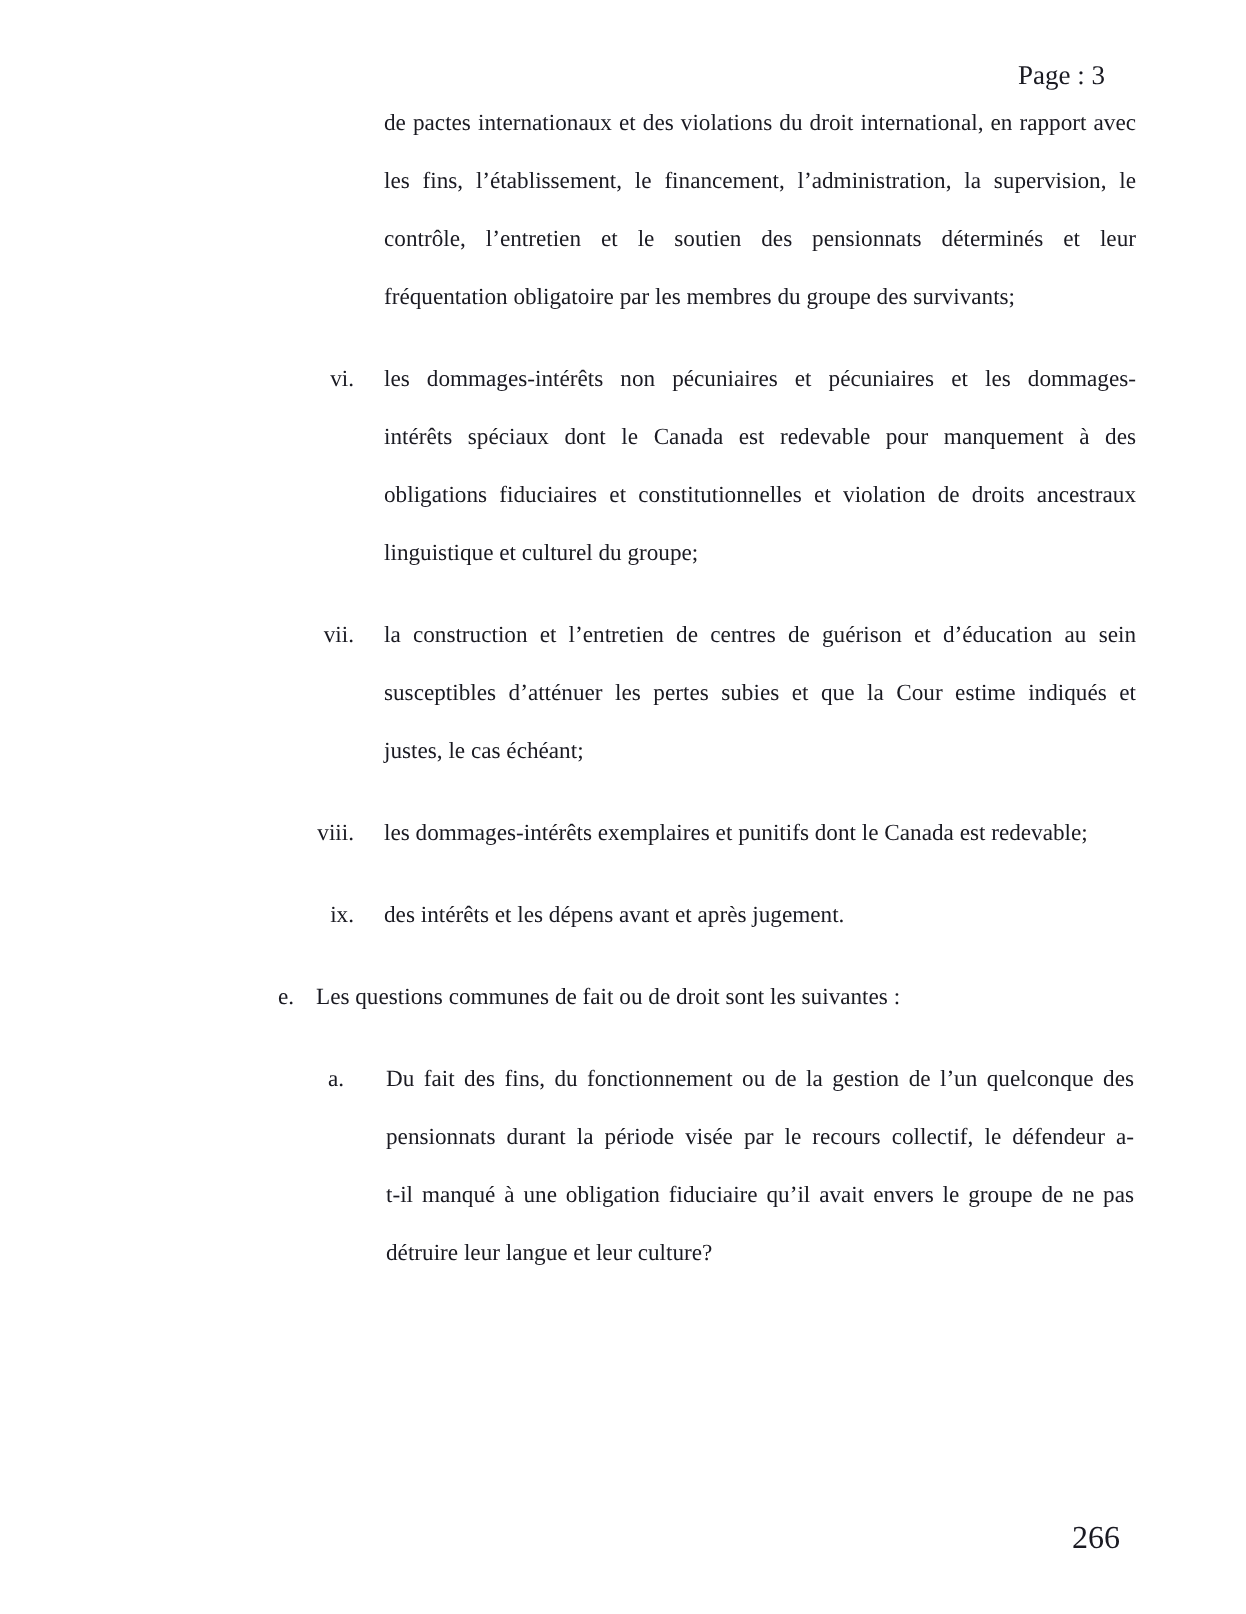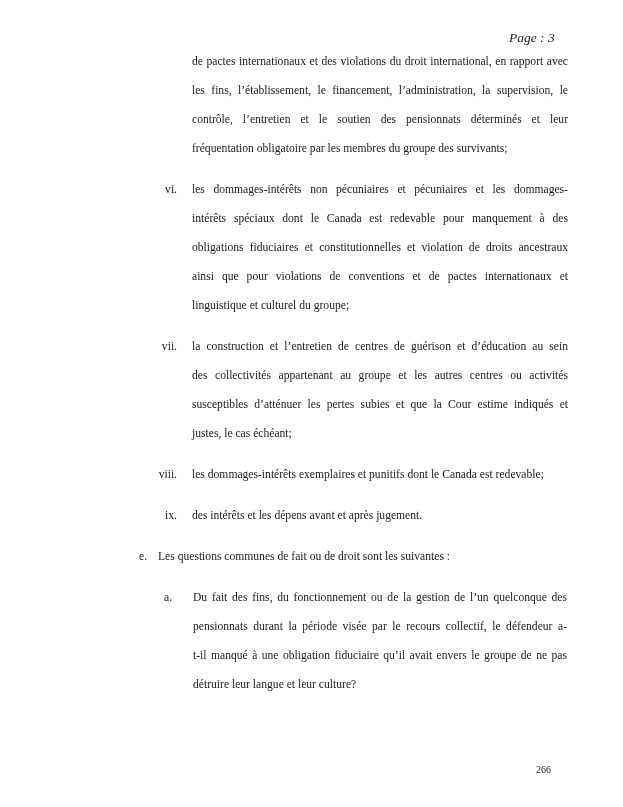--- a/index.html
+++ b/index.html
@@ -16,21 +16,20 @@
     font-family: "Liberation Serif", "DejaVu Serif", serif;
     overflow: hidden;
   }
   .page-header {
     position: absolute;
     top: 29px;
     left: 509px;
     font-size: 13.5px;
     line-height: 18px;
     white-space: nowrap;
-    font-style: italic;
   }
   .doc-body {
     position: absolute;
     top: 47px;
     left: 12px;
     width: 623px;
     padding-left: 127px;
     box-sizing: border-box;
     font-size: 11.6px;
     line-height: 29px;
@@ -83,21 +82,21 @@
   }
   .item-a .txt { flex: none; width: 374px; }
 
   
   .para { margin-left: 53px; width: 376px; }
 
   .page-footer {
     position: absolute;
     top: 762px;
     left: 536px;
-    font-size: 10px;
+    font-size: 16px;
     line-height: 16px;
   }
 </style>
 </head>
 <body>
 
 <div class="page">
 
   <div class="page-header">
     <span>Page : 3</span>
@@ -111,30 +110,28 @@
       <div class="ln">contrôle, l’entretien et le soutien des pensionnats déterminés et leur</div>
       <div class="ln last">fréquentation obligatoire par les membres du groupe des survivants;</div>
     </div>
 
     <div class="block item-roman">
       <div class="marker">vi.</div>
       <div class="txt">
         <div class="ln">les dommages-intérêts non pécuniaires et pécuniaires et les dommages-</div>
         <div class="ln">intérêts spéciaux dont le Canada est redevable pour manquement à des</div>
         <div class="ln">obligations fiduciaires et constitutionnelles et violation de droits ancestraux</div>
-        <div class="ln">ainsi que pour violations de conventions et de pactes internationaux et</div>
         <div class="ln last">linguistique et culturel du groupe;</div>
       </div>
     </div>
 
     <div class="block item-roman">
       <div class="marker">vii.</div>
       <div class="txt">
         <div class="ln">la construction et l’entretien de centres de guérison et d’éducation au sein</div>
-        <div class="ln">des collectivités appartenant au groupe et les autres centres ou activités</div>
         <div class="ln">susceptibles d’atténuer les pertes subies et que la Cour estime indiqués et</div>
         <div class="ln last">justes, le cas échéant;</div>
       </div>
     </div>
 
     <div class="block item-roman">
       <div class="marker">viii.</div>
       <div class="txt">
         <div class="ln last">les dommages-intérêts exemplaires et punitifs dont le Canada est redevable;</div>
       </div>

